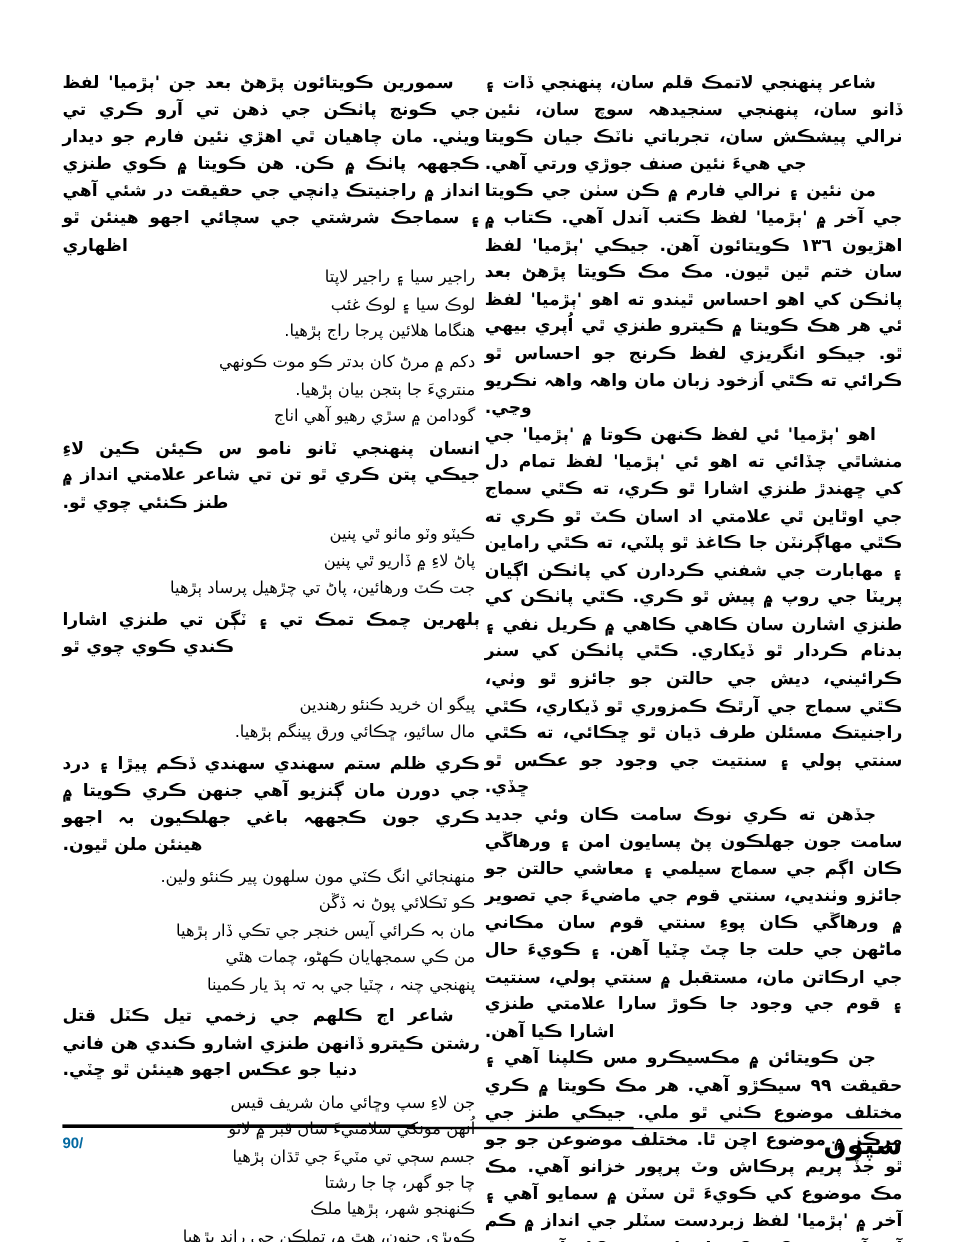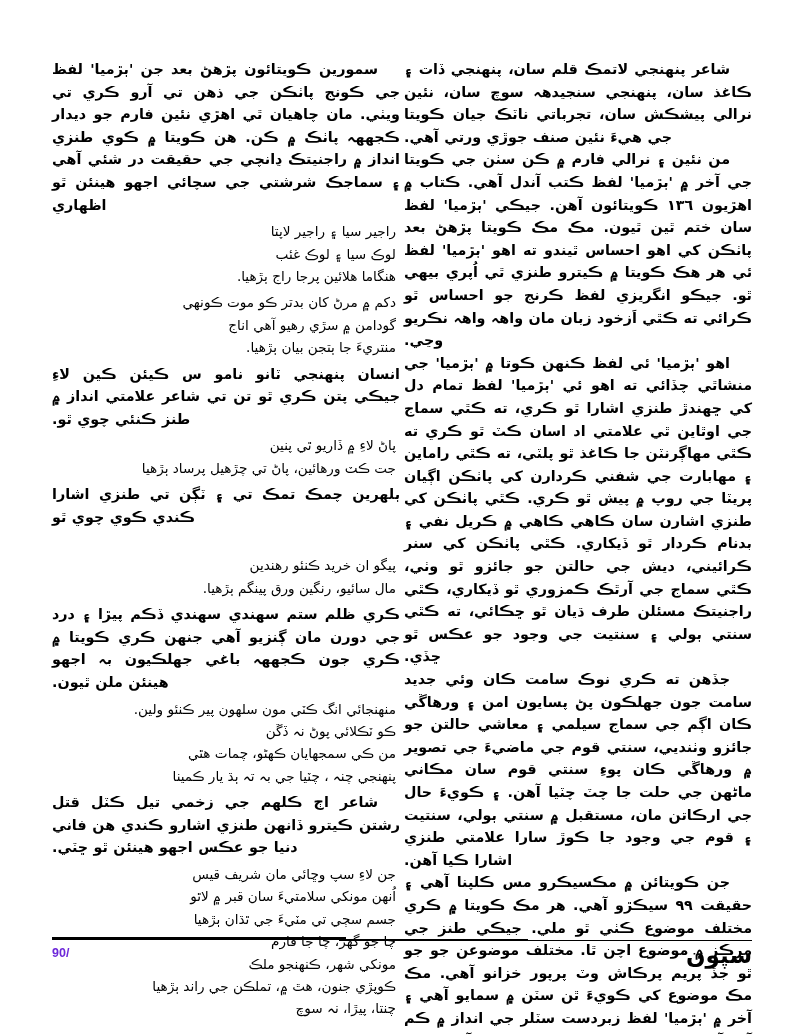--- a/index.html
+++ b/index.html
@@ -122,21 +122,21 @@
     height: 28px;
   }
   .page-number {
     position: absolute;
     left: 0;
     top: 0;
     font-family: "Liberation Sans", sans-serif;
     font-size: 12.5px;
     font-weight: 700;
     direction: ltr;
-    color: #6d28d9;
+    color: #0369a1;
   }
   .book-title {
     position: absolute;
     right: 0;
     top: -4px;
     font-size: 23px;
     font-weight: 700;
     direction: rtl;
     color: #000;
   }
@@ -144,21 +144,21 @@
 </head>
 <body>
 
 <div class="page">
 
   <div class="columns">
 
     <div class="col col-right">
 
 
-      <p class="para indent last-left">شاعر پنهنجي لاتمڪ قلم سان، پنهنجي ڏات ۽ ڪاغذ سان، پنهنجي سنجيدهہ سوچ سان، نئين نرالي پيشڪش سان، تجرباتي ناٽڪ جيان ڪويتا جي هيءَ نئين صنف جوڙي ورتي آهي.</p>
+      <p class="para indent last-left">شاعر پنهنجي لاتمڪ قلم سان، پنهنجي ڏات ۽ ڏانو سان، پنهنجي سنجيدهہ سوچ سان، نئين نرالي پيشڪش سان، تجرباتي ناٽڪ جيان ڪويتا جي هيءَ نئين صنف جوڙي ورتي آهي.</p>
 
       <p class="para indent last-left">من نئين ۽ نرالي فارم ۾ ڪن سٺن جي ڪويتا جي آخر ۾ 'ٻڙميا' لفظ ڪتب آندل آهي. ڪتاب ۾ اهڙيون ١٣٦ ڪويتائون آهن. جيڪي 'ٻڙميا' لفظ سان ختم ٿين ٿيون. مڪ مڪ ڪويتا پڙهڻ بعد پاٺڪن کي اهو احساس ٿيندو ته اهو 'ٻڙميا' لفظ ئي هر هڪ ڪويتا ۾ ڪيترو طنزي ٿي اُپري بيهي ٿو. جيڪو انگريزي لفظ ڪرنج جو احساس ٿو ڪرائي ته ڪٿي اَزخود زبان مان واهہ واهہ نڪريو وڃي.</p>
 
       <p class="para indent last-left">اهو 'ٻڙميا' ئي لفظ ڪنهن ڪوتا ۾ 'ٻڙميا' جي منشاٿي چڏائي ته اهو ئي 'ٻڙميا' لفظ تمام دل کي ڇهندڙ طنزي اشارا ٿو ڪري، ته ڪٿي سماج جي اوٿاين ٿي علامتي اد اسان ڪٽ ٿو ڪري ته ڪٿي مهاڳرنٽن جا ڪاغذ ٿو پلٽي، ته ڪٿي راماين ۽ مهابارت جي شفني ڪردارن کي پاٺڪن اڳيان پريٽا جي روپ ۾ پيش ٿو ڪري. ڪٿي پاٺڪن کي طنزي اشارن سان ڪاهي ڪاهي ۾ ڪريل نفي ۽ بدنام ڪردار ٿو ڏيکاري. ڪٿي پاٺڪن کي سنر ڪرائيني، ديش جي حالتن جو جائزو ٿو وٺي، ڪٿي سماج جي آرٿڪ ڪمزوري ٿو ڏيکاري، ڪٿي راجنيتڪ مسئلن طرف ڌيان ٿو ڇڪائي، ته ڪٿي سنتي ٻولي ۽ سنتيت جي وجود جو عڪس ٿو ڇڏي.</p>
 
       <p class="para indent last-left">جڏهن ته ڪري نوڪ سامت ڪان وئي جديد سامت جون جهلڪون پڻ پسايون امن ۽ ورهاڱي ڪان اڳم جي سماج سيلمي ۽ معاشي حالتن جو جائزو وٺنديي، سنتي قوم جي ماضيءَ جي تصوير ۾ ورهاڱي ڪان پوءِ سنتي قوم سان مڪاني ماڻهن جي حلت جا چٽ چٽيا آهن. ۽ ڪويءَ حال جي ارڪاتن مان، مستقبل ۾ سنتي ٻولي، سنتيت ۽ قوم جي وجود جا ڪوڙ سارا علامتي طنزي اشارا ڪيا آهن.</p>
 
       <p class="para indent last-left">جن ڪويتائن ۾ مڪسيڪرو مس ڪلپنا آهي ۽ حقيقت ٩٩ سيڪڙو آهي. هر مڪ ڪويتا ۾ ڪري مختلف موضوع ڪٺي ٿو ملي. جيڪي طنز جي مرڪز ۾ موضوع اچن ٿا. مختلف موضوعن جو جو ٿو جڏ پريم پرڪاش وٽ پرپور خزانو آهي. مڪ مڪ موضوع کي ڪويءَ ٿن سٽن ۾ سمايو آهي ۽ آخر ۾ 'ٻڙميا' لفظ زبردست سٽلر جي انداز ۾ ڪم آڻو آهي. جيڪو ڪم انتهائي مشڪل آهي. سو ڪم پريم پرڪاش آساني سان ڪيو آهي.</p>
 
     </div>
@@ -168,57 +168,59 @@
       <p class="para indent last-left">سمورين ڪويتائون پڙهڻ بعد جن 'ٻڙميا' لفظ جي ڪونج پاٺڪن جي ذهن تي آرو ڪري تي ويٺي. مان چاهيان ٿي اهڙي نئين فارم جو ديدار ڪجههہ پاٺڪ ۾ ڪن. هن ڪويتا ۾ ڪوي طنزي انداز ۾ راجنيتڪ ڍانچي جي حقيقت در شئي آهي ۽ سماجڪ شرشتي جي سچائي اجهو هينئن ٿو اظهاري</p>
 
       <div class="verse pad-a">
         <span class="vline">راجير سيا ۽ راجير لاپتا</span>
         <span class="vline">لوڪ سيا ۽ لوڪ غئب</span>
         <span class="vline">هنگاما هلائين پرجا راج ٻڙهيا.</span>
       </div>
 
       <div class="verse pad-d">
         <span class="vline">دکم ۾ مرڻ کان بدتر ڪو موت ڪونهي</span>
+        <span class="vline">منتريءَ جا ٻتجن بيان ٻڙهيا.</span>
         <span class="vline">گودامن ۾ سڙي رهيو آهي اناج</span>
-        <span class="vline">منتريءَ جا ٻتجن بيان ٻڙهيا.</span>
       </div>
 
       <p class="para last-left">انسان پنهنجي ٽانو نامو س ڪيئن ڪين لاءِ جيڪي پتن ڪري ٿو تن تي شاعر علامتي انداز ۾ طنز ڪنئي چوي ٿو.</p>
 
       <div class="verse pad-c">
+        <span class="vline">ڪيٽو وٽو ماٺو ٿي پنين</span>
         <span class="vline">پاڻ لاءِ ۾ ڏاريو ٿي پنين</span>
         <span class="vline">جت ڪٽ ورهائين، پاڻ تي چڙهيل پرساد ٻڙهيا</span>
       </div>
 
       <p class="para last-left">ٻلهرين چمڪ تمڪ تي ۽ ٽڳن تي طنزي اشارا ڪندي ڪوي چوي ٿو</p>
 
       <div class="spacer"></div>
 
       <div class="verse pad-h">
         <span class="vline">پيگو ان خريد ڪنئو رهندين</span>
-        <span class="vline">مال سائيو، رنگين ورق پينگم ٻڙهيا.</span>
+        <span class="vline">مال سائيو، ڇڪائي ورق پينگم ٻڙهيا.</span>
       </div>
 
       <p class="para last-left">ڪري ظلم ستم سهندي سهندي ڏڪم پيڙا ۽ درد جي دورن مان ڳنزيو آهي جنهن ڪري ڪويتا ۾ ڪري جون ڪجههہ باغي جهلڪيون بہ اجهو هينئن ملن ٿيون.</p>
 
       <div class="verse pad-e">
         <span class="vline">منهنجائي انگ ڪٽي مون سلهون پير ڪنئو ولين.</span>
         <span class="vline">ڪو ٽڪلائي پوڻ نہ ڏڱن</span>
+        <span class="vline">مان بہ ڪرائي آيس خنجر جي تڪي ڏار ٻڙهيا</span>
         <span class="vline">من ڪي سمجهايان ڪهٹو، چمات هٿي</span>
         <span class="vline">پنهنجي چنہ ، چٽيا جي بہ تہ ٻڌ يار ڪمينا</span>
       </div>
 
       <p class="para indent last-left">شاعر اڄ ڪلهم جي زخمي تيل ڪٽل قتل رشتن ڪيترو ڏانهن طنزي اشارو ڪندي هن فاني دنيا جو عڪس اجهو هينئن ٿو ڇٽي.</p>
 
       <div class="verse pad-i">
         <span class="vline">جن لاءِ سپ وڇائي مان شريف قيس</span>
         <span class="vline">اُنهن مونکي سلامتيءَ سان قبر ۾ لاٿو</span>
         <span class="vline">جسم سڄي تي مٽيءَ جي ٿڌان ٻڙهيا</span>
-        <span class="vline">چا جو گهر، چا جا فارم</span>
-        <span class="vline">مونکي شهر، ڪنهنجو ملڪ</span>
+        <span class="vline">چا جو گهر، چا جا رشتا</span>
+        <span class="vline">ڪنهنجو شهر، ٻڙهيا ملڪ</span>
         <span class="vline">ڪوپڙي جنون، هٿ ۾، تملڪن جي راند ٻڙهيا</span>
         <span class="vline">چنتا، پيڙا، نہ سوچ</span>
       </div>
 
     </div>
 
   </div>
 
   <div class="footer">
     <div class="rule-wrap">

